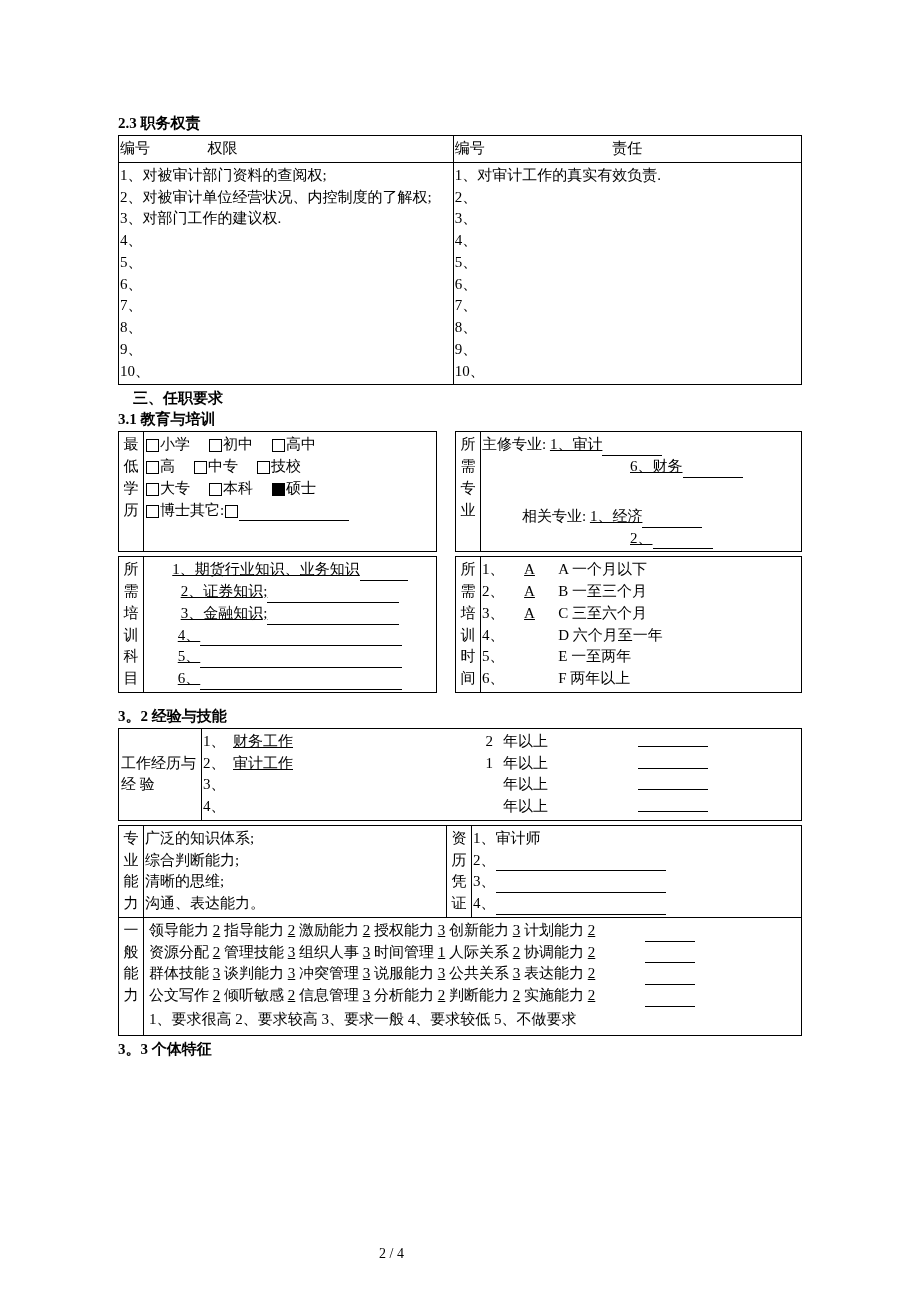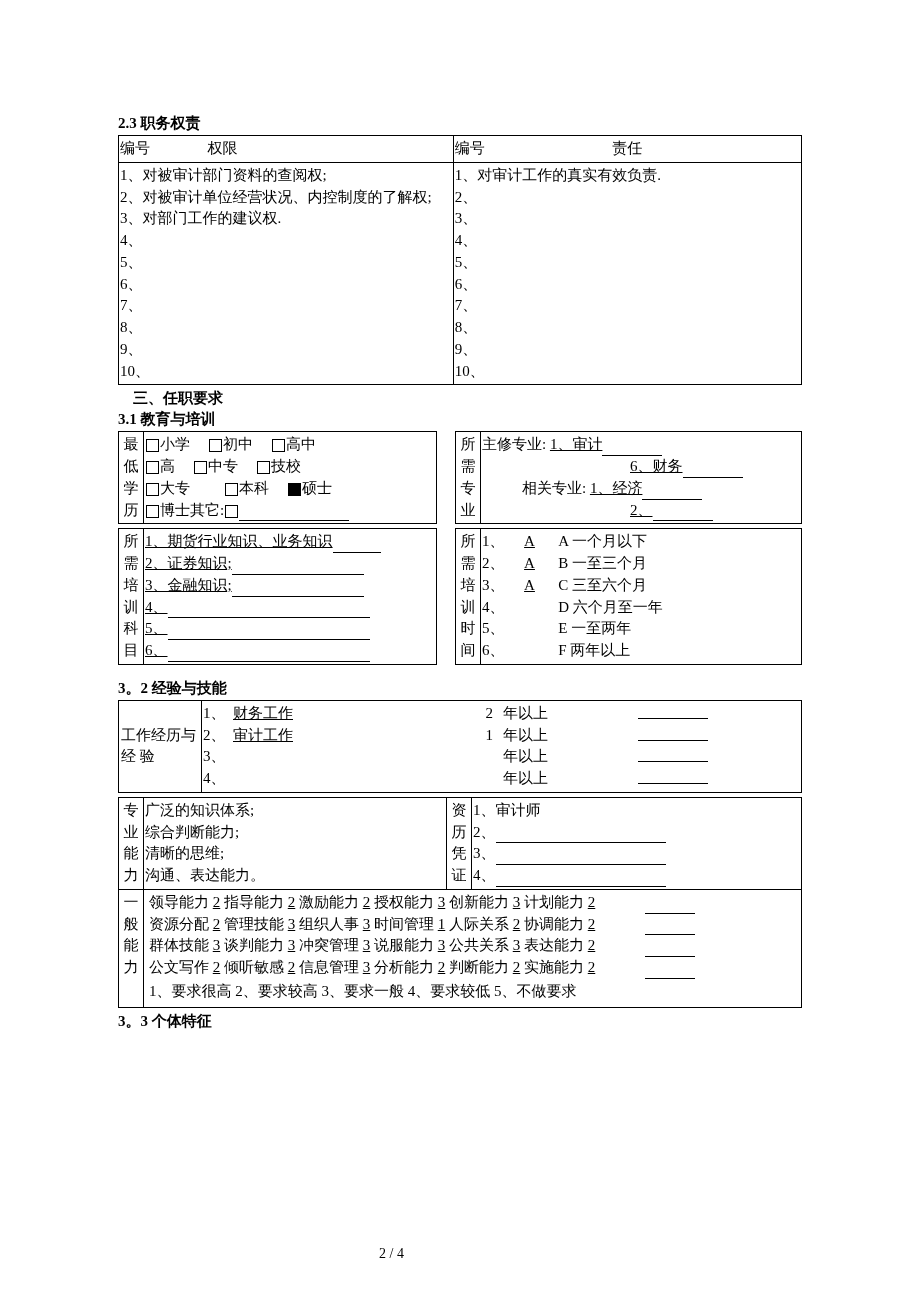--- a/index.html
+++ b/index.html
@@ -97,44 +97,44 @@
 
   <table>
     <tbody>
         <tr>
       <td class="label-col" style="width:22px;">
         <div>最<br>低<br>学<br>历</div>
       </td>
       <td style="width:290px;" id="sec31-edu">
             <div><span class="cb"></span><span style="margin-right: 18px;">小学</span><span class="cb"></span><span style="margin-right: 18px;">初中</span><span class="cb"></span><span style="margin-right: 18px;">高中</span></div>
             <div><span class="cb"></span><span style="margin-right: 18px;">高</span><span class="cb"></span><span style="margin-right: 18px;">中专</span><span class="cb"></span><span style="margin-right: 18px;">技校</span></div>
-            <div><span class="cb"></span><span style="margin-right: 34px;">大专</span><span class="cb"></span><span style="margin-right: 18px;">本科</span><span class="cb filled"></span><span style="margin-right: 18px;">硕士</span></div>
+            <div><span class="cb"></span><span style="margin-right: 18px;">大专</span><span class="cb"></span><span style="margin-right: 18px;">本科</span><span class="cb filled"></span><span style="margin-right: 18px;">硕士</span></div>
             <div><span class="cb"></span><span style="">博士</span><span>其它:</span><span class="cb"></span><span class="ugap" style="width: 110px;"></span></div>
           </td>
       <td style="width:16px;border-left:none;border-top:none;border-bottom:none;"></td>
       <td class="label-col" style="width:22px;">
         <div>所<br>需<br>专<br>业</div>
       </td>
       <td id="sec31-major">
             <div style=""><span>主修专业:</span>  <span class="u">1、审计</span><span class="ugap" style="width: 60px;"></span></div>
             <div style="padding-left: 148px;"><span class="u">6、财务</span><span class="ugap" style="width: 60px;"></span></div>
-            <div style="padding-left: 40px;"><span>相关专业:</span>  <span class="u">1、经济</span><span class="ugap" style="width: 60px;"></span></div>
+            <div style="padding-left: 40px; margin-top: 28px;"><span>相关专业:</span>  <span class="u">1、经济</span><span class="ugap" style="width: 60px;"></span></div>
             <div style="padding-left: 148px;"><span class="u">2、</span><span class="ugap" style="width: 60px;"></span></div>
           </td>
     </tr>
   </tbody>
     </table>
 
   <table style="margin-top:4px;">
     <tbody>
         <tr>
       <td class="label-col" style="width:22px;">
         <div>所<br>需<br>培<br>训<br>科<br>目</div>
       </td>
-      <td style="width:290px;" id="sec31-train">
+      <td style="width:290px;text-align:center;" id="sec31-train">
             <div><span class="u">1、期货行业知识、业务知识</span><span class="ugap" style="width: 48px;"></span></div>
             <div><span class="u">2、证券知识;</span><span class="ugap" style="width: 132px;"></span></div>
             <div><span class="u">3、金融知识;</span><span class="ugap" style="width: 132px;"></span></div>
             <div><span class="u">4、</span><span class="ugap" style="width: 202px;"></span></div>
             <div><span class="u">5、</span><span class="ugap" style="width: 202px;"></span></div>
             <div><span class="u">6、</span><span class="ugap" style="width: 202px;"></span></div>
           </td>
       <td style="width:16px;border-left:none;border-top:none;border-bottom:none;"></td>
       <td class="label-col" style="width:22px;">
         <div>所<br>需<br>培<br>训<br>时<br>间</div>

